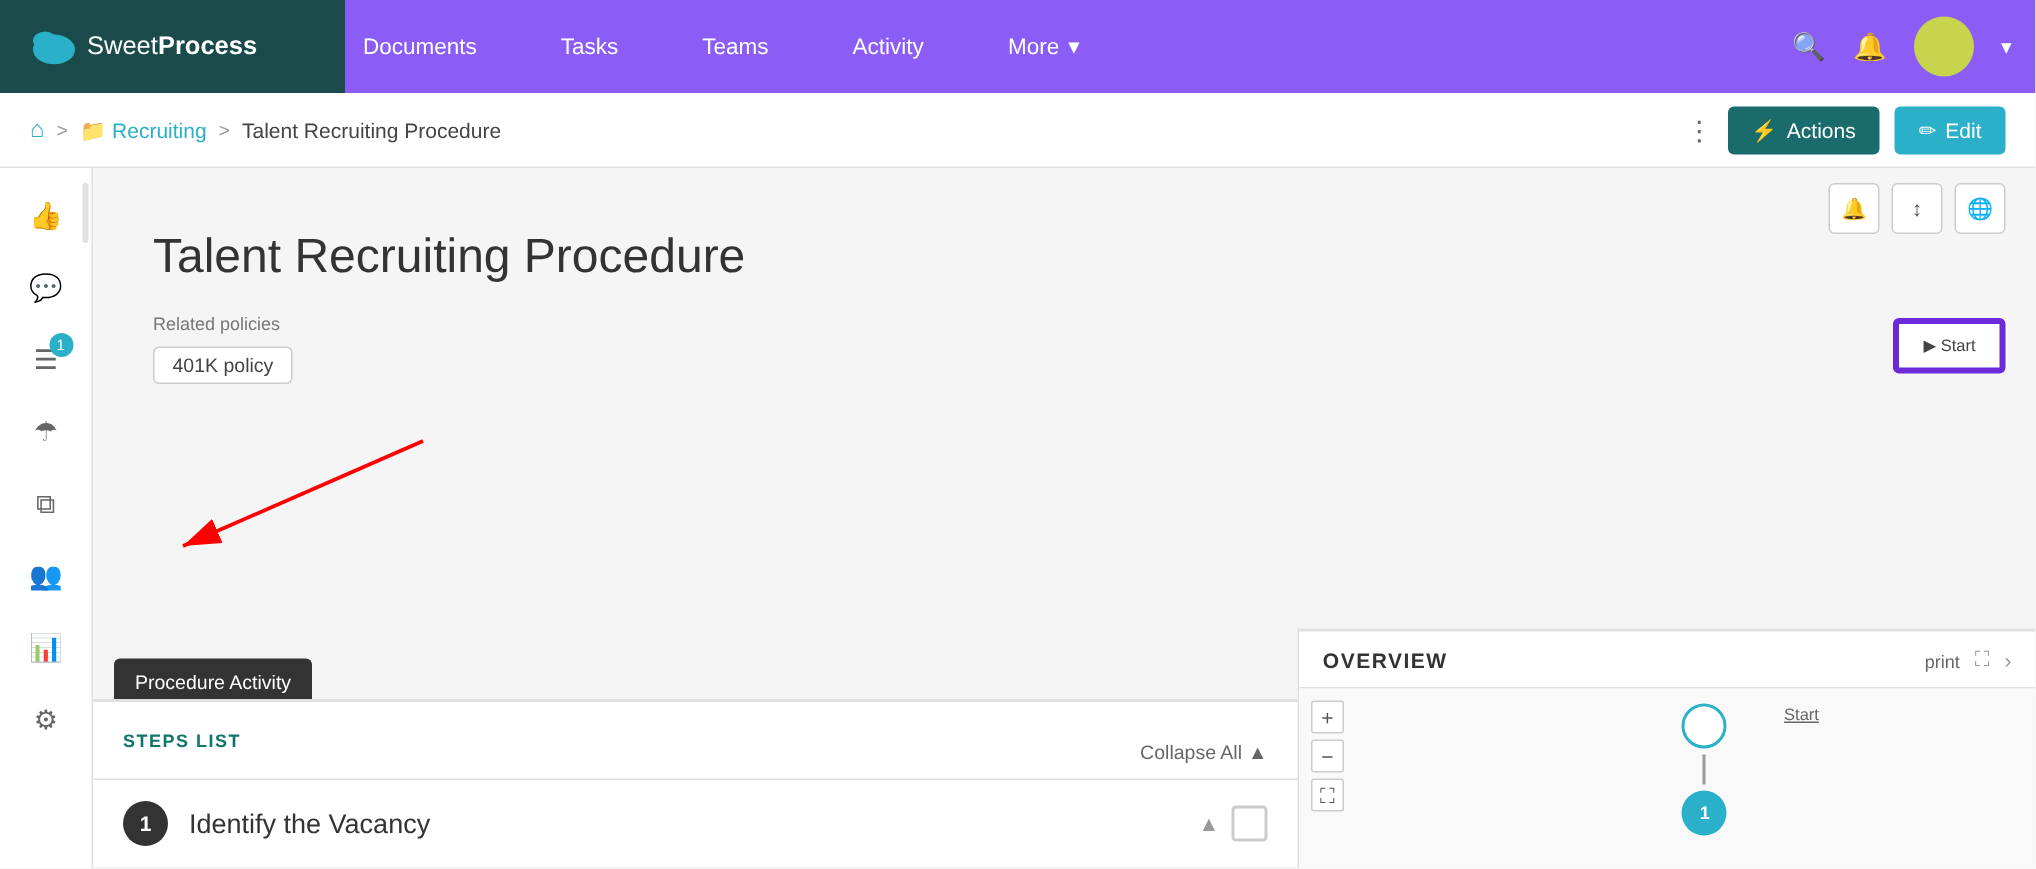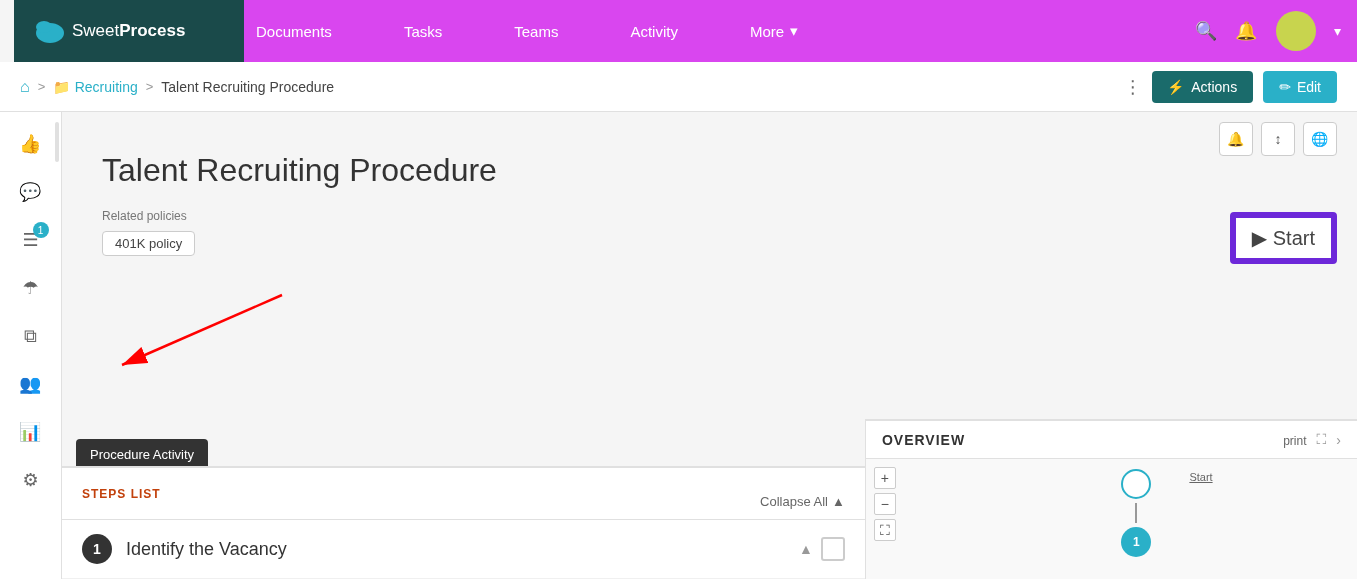--- a/index.html
+++ b/index.html
@@ -1,30 +1,30 @@
 <!DOCTYPE html>
 <html><head>
   <meta charset="utf-8">
   <style>
     * { margin: 0; padding: 0; box-sizing: border-box; }
     body { font-family: Arial, sans-serif; background: #f5f5f5; overflow: hidden; }
 
     
     .topnav {
       display: flex; align-items: center;
-      background: #d946ef; height: 62px; padding: 0 16px;
-      position: relative; z-index: 100; margin-left: 14px;
+      background: #8b5cf6; height: 62px; padding: 0 16px;
+      position: relative; z-index: 100;
     }
     .topnav-logo {
       display: flex; align-items: center; gap: 8px;
       background: #1a4a4a; padding: 0 20px; margin: 0 -16px 0 -16px;
       height: 100%; min-width: 230px;
     }
     .topnav-links {
-      display: flex; align-items: center; gap: 16px; margin-left: 0; flex: 1;
+      display: flex; align-items: center; gap: 0; margin-left: 0; flex: 1;
     }
     .topnav-link {
       color: white; text-decoration: none; padding: 0 28px; font-size: 15px;
       height: 62px; display: flex; align-items: center; cursor: pointer;
     }
     .topnav-more { display: flex; align-items: center; gap: 6px; }
     .topnav-right {
       display: flex; align-items: center; gap: 18px; margin-left: auto;
     }
     .topnav-icon { color: white; font-size: 18px; cursor: pointer; }
@@ -108,32 +108,32 @@
       font-size: 12px; color: #777; margin-bottom: 8px;
     }
     .policy-tag {
       display: inline-block; border: 1px solid #ccc; border-radius: 4px;
       padding: 4px 12px; font-size: 13px; color: #444; background: white;
       cursor: pointer;
     }
     .start-btn {
       position: absolute; top: 100px; right: 20px;
       display: flex; align-items: center; gap: 6px;
-      border: 6px solid #6d28d9; background: white; padding: 8px 16px;
-      border-radius: 4px; cursor: pointer; font-size: 20px; color: #444;
+      border: 4px solid #6d28d9; background: white; padding: 8px 16px;
+      border-radius: 4px; cursor: pointer; font-size: 11px; color: #444;
     }
     .tooltip-box {
       background: #333; color: white; padding: 8px 14px;
       border-radius: 4px; font-size: 13px; white-space: nowrap;
     }
     .steps-header {
       display: flex; align-items: center; justify-content: space-between;
       padding: 10px 20px; border-bottom: 1px solid #e0e0e0;
     }
-    .steps-title { font-size: 12px; color: #c2410c; font-weight: bold; letter-spacing: 1px; }
+    .steps-title { font-size: 12px; color: #0f766e; font-weight: bold; letter-spacing: 1px; }
     .collapse-all {
       display: flex; align-items: center; gap: 4px;
       color: #666; font-size: 13px; cursor: pointer; margin-top: 16px;
     }
     .step-item {
       display: flex; align-items: center; gap: 14px;
       padding: 14px 20px; border-bottom: 1px solid #f0f0f0;
     }
     .step-number {
       width: 30px; height: 30px; border-radius: 50%;

